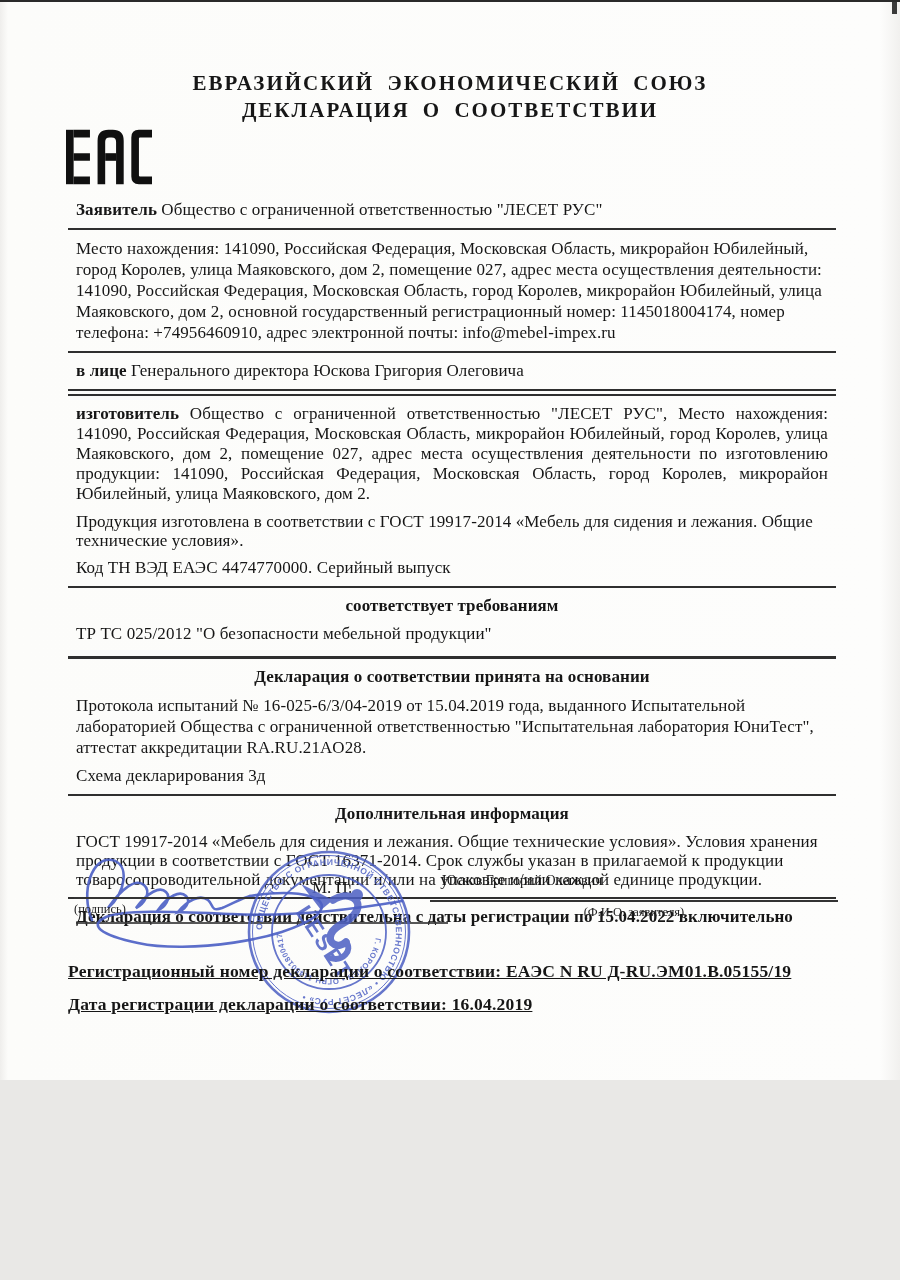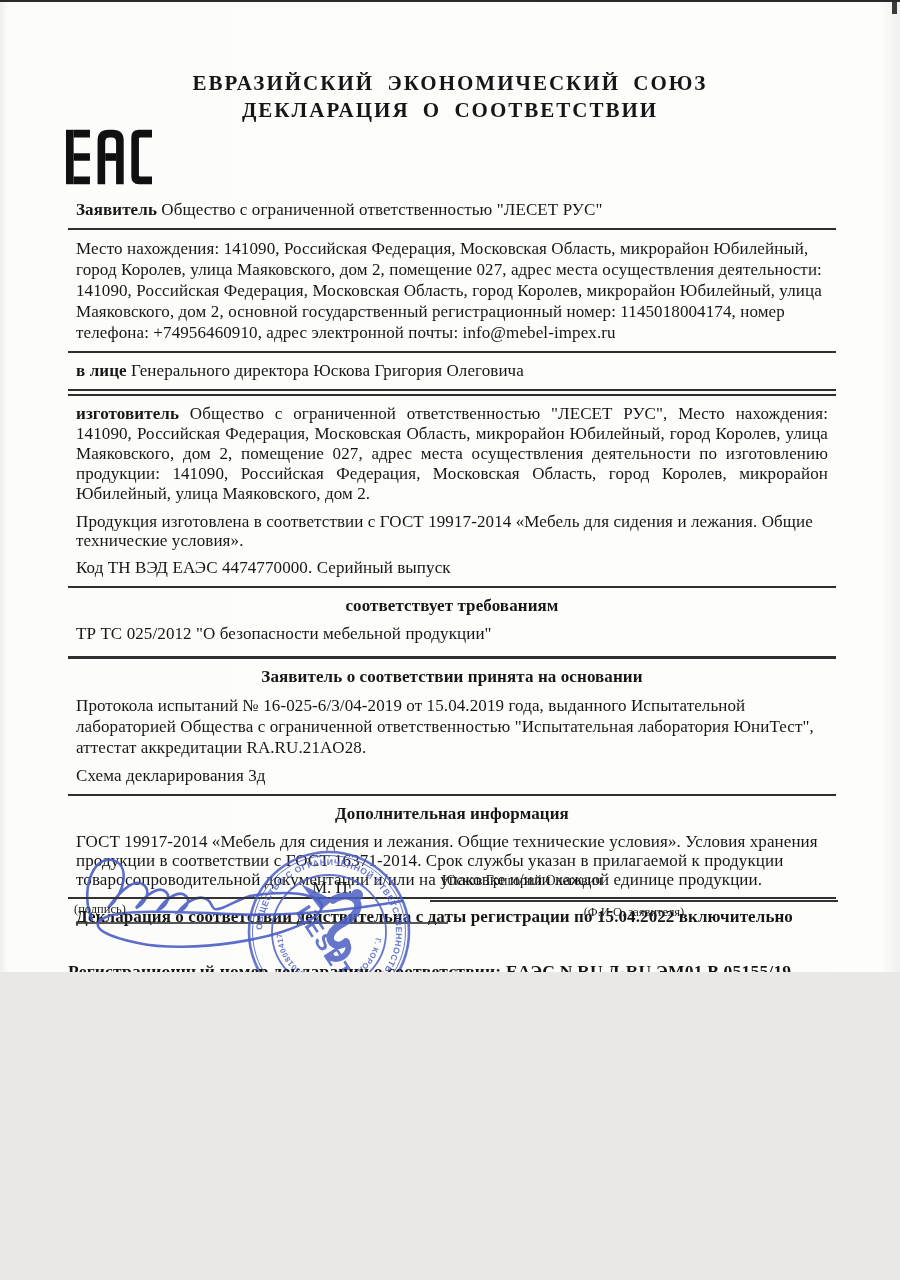--- a/index.html
+++ b/index.html
@@ -1,17 +1,17 @@
 <!DOCTYPE html>
 <html><head>
 <meta charset="utf-8">
 <style>
   html,body{margin:0;padding:0;background:#e9e8e6;}
   .page{
-    position:relative;width:900px;height:972px;overflow:hidden;
+    position:relative;width:900px;height:1080px;overflow:hidden;
     background:linear-gradient(90deg,#efeeec 0,#fcfcfa 8px,#fdfdfc 880px,#f1f0ee 100%);
     font-family:"Liberation Serif","DejaVu Serif",serif;color:#161616;
   }
   .scan-topline{position:absolute;top:0;left:0;width:100%;height:2px;background:#2a2a2a;}
   .scan-tick{position:absolute;top:2px;right:3px;width:5px;height:12px;background:#3a3a3a;}
 
   .title-wrap{position:absolute;top:70px;left:0;width:900px;text-align:center;}
   .title-line{font-weight:bold;font-size:21px;line-height:27px;letter-spacing:2px;word-spacing:6px;}
 
   .eac{position:absolute;left:66px;top:129px;}
@@ -77,21 +77,21 @@
     <p><span class="lead">в лице</span> <span>Генерального директора Юскова Григория Олеговича</span></p>
     <hr class="rule">
     <hr class="rule">
     <p class="just"><span class="lead">изготовитель</span> <span>Общество с ограниченной ответственностью "ЛЕСЕТ РУС", Место нахождения: 141090, Российская Федерация, Московская Область, микрорайон Юбилейный, город Королев, улица Маяковского, дом 2, помещение 027, адрес места осуществления деятельности по изготовлению продукции: 141090, Российская Федерация, Московская Область, город Королев, микрорайон Юбилейный, улица Маяковского, дом 2.</span></p>
     <p class="lh19">Продукция изготовлена в соответствии с ГОСТ 19917-2014 «Мебель для сидения и лежания. Общие технические условия».</p>
     <p>Код ТН ВЭД ЕАЭС 4474770000. Серийный выпуск</p>
     <hr class="rule">
     <p class="bold">соответствует требованиям</p>
     <p>ТР ТС 025/2012 "О безопасности мебельной продукции"</p>
     <hr class="rule thick mt12">
-    <p class="bold">Заявитель о соответствии принята на основании</p>
+    <p class="bold">Декларация о соответствии принята на основании</p>
     <p class="lh21 mt6">Протокола испытаний № 16-025-6/3/04-2019 от 15.04.2019 года, выданного Испытательной лабораторией Общества с ограниченной ответственностью "Испытательная лаборатория ЮниТест", аттестат аккредитации RA.RU.21AO28.</p>
     <p>Схема декларирования 3д</p>
     <hr class="rule">
     <p class="bold">Дополнительная информация</p>
     <p class="lh19">ГОСТ 19917-2014 «Мебель для сидения и лежания. Общие технические условия».  Условия хранения продукции в соответствии с ГОСТ 16371-2014. Срок службы указан в прилагаемой к продукции товаросопроводительной документации и/или на упаковке и/или каждой единице продукции.</p>
     <hr class="rule">
     <p class="validity">Декларация о соответствии  действительна с даты регистрации по 15.04.2022 включительно</p>
   </div>
 
   <svg class="signature-svg" width="340" height="125" viewBox="0 0 340 125">

